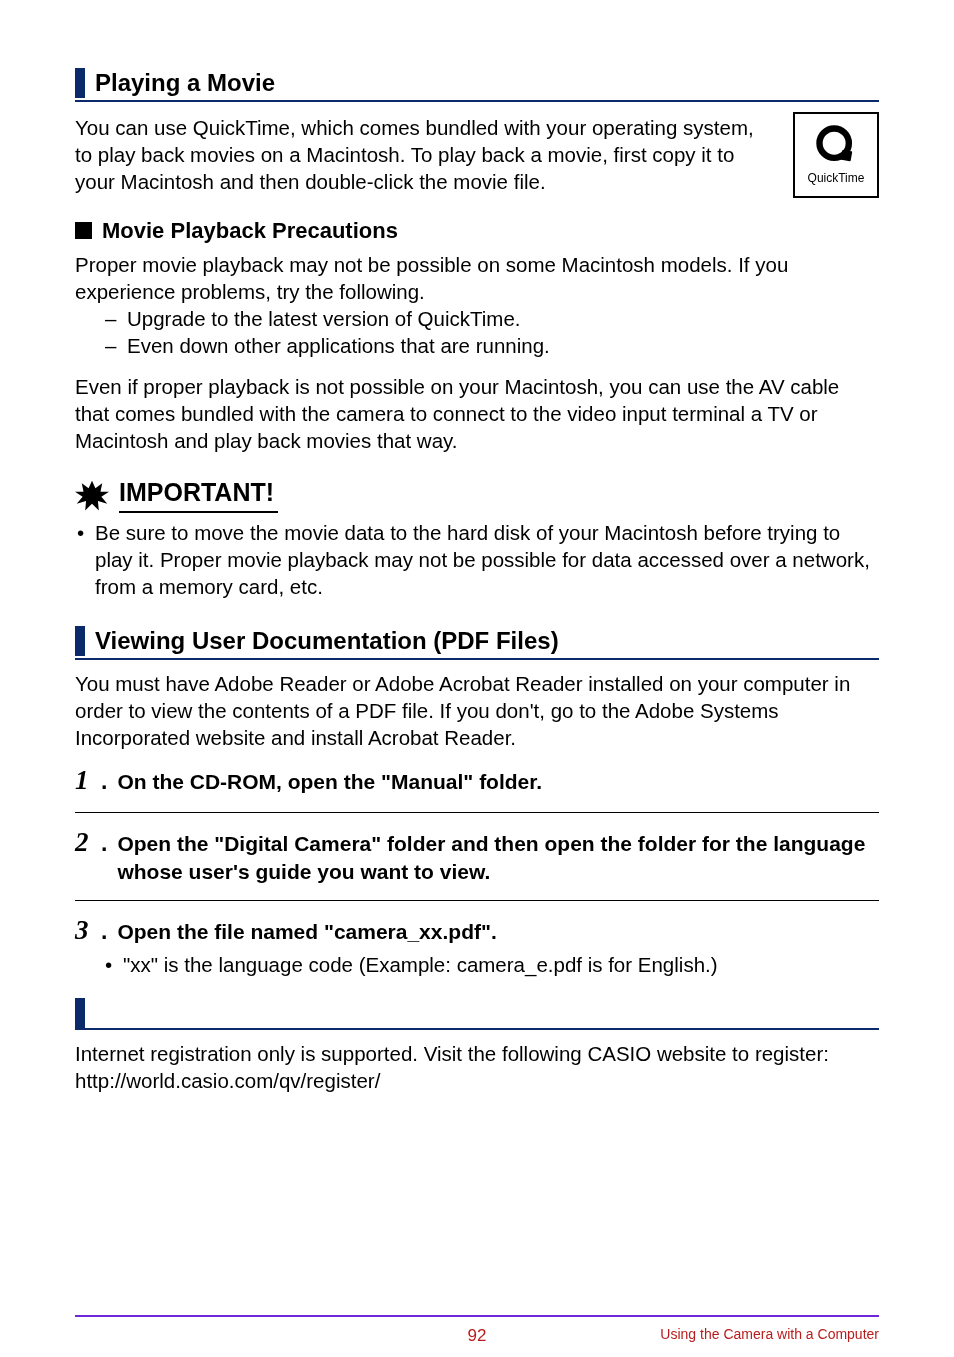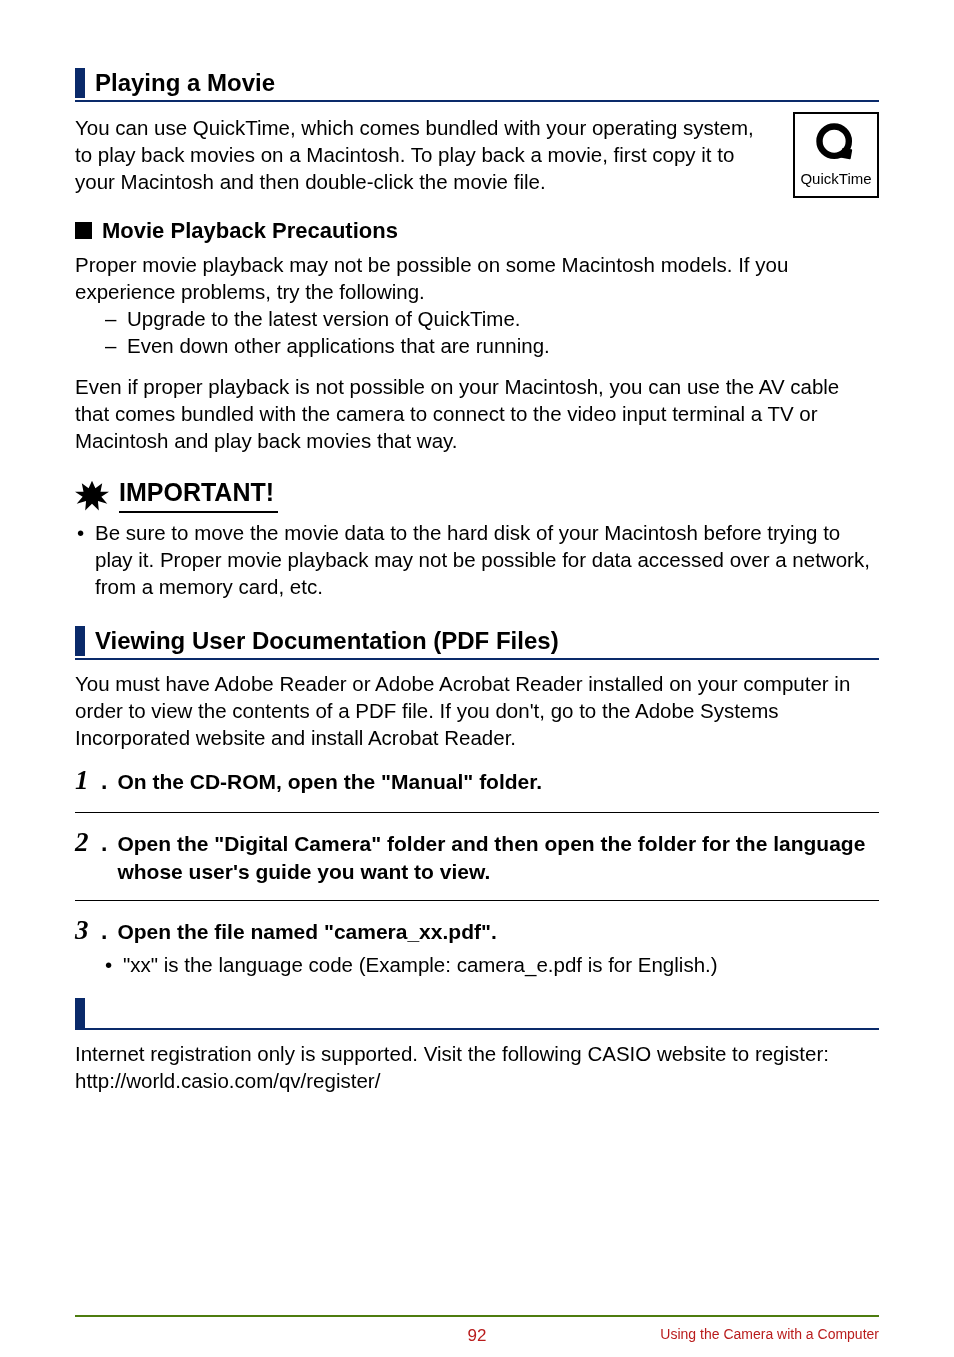--- a/index.html
+++ b/index.html
@@ -37,21 +37,21 @@
   .intro-text { flex: 1; }
 
   .quicktime-box {
     width: 86px; height: 86px;
     border: 2px solid #000;
     display: flex; flex-direction: column;
     align-items: center; justify-content: center;
     flex-shrink: 0;
   }
   .quicktime-box svg { width: 44px; height: 44px; }
-  .quicktime-box .label { font-size: 15px; margin-top: 4px; text-align: center; }
+  .quicktime-box .label { font-size: 12px; margin-top: 4px; text-align: center; }
 
   .sub-head {
     display: flex; align-items: center;
     margin-top: 18px; margin-bottom: 6px;
     font-weight: bold; font-size: 22px;
   }
   .black-square {
     width: 17px; height: 17px; background: #000;
     margin-right: 10px; display: inline-block;
   }
@@ -100,21 +100,21 @@
     min-width: 22px;
   }
   .step .dot { font-style: normal; font-size: 23px; margin-right: 10px; }
   .step .txt { font-size: 21px; flex: 1; }
   .hr { border: none; border-top: 1px solid #000; margin-top: 14px; }
 
   .footer {
     position: absolute;
     bottom: 32px;
     left: 75px; right: 75px;
-    border-top: 2px solid #4d7c0f;
+    border-top: 2px solid #6d28d9;
     padding-top: 8px;
     display: flex;
     justify-content: center;
     font-size: 15px;
     color: #b91c1c;
   }
   .footer .page-num {
     position: absolute;
     left: 50%;
     transform: translateX(-50%);

